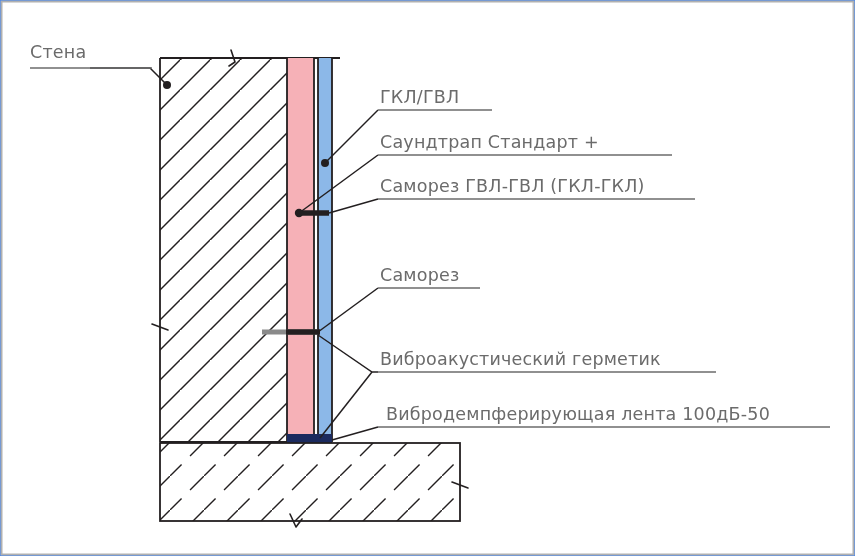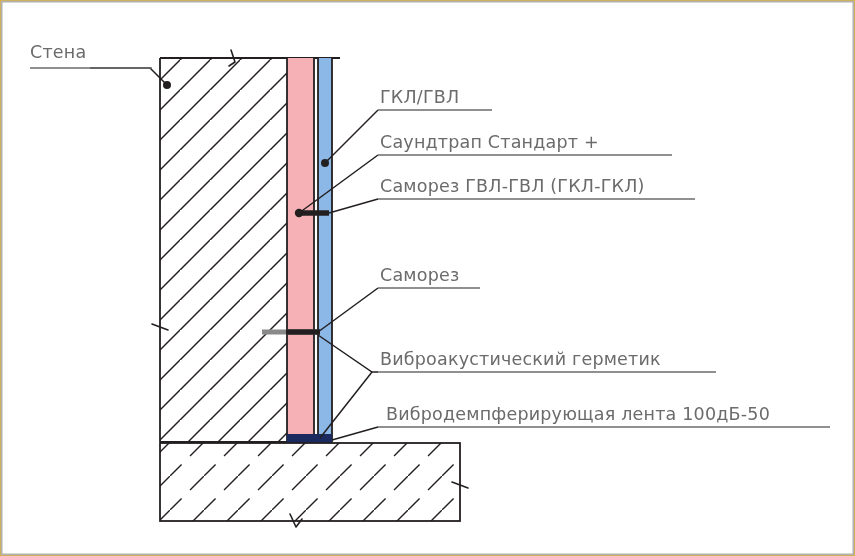--- a/index.html
+++ b/index.html
@@ -8,21 +8,21 @@
     padding: 0;
     background: #ffffff;
   }
   body {
     font-family: "DejaVu Sans", sans-serif;
   }
   #stage {
     position: relative;
     width: 855px;
     height: 556px;
-    background: #eab308;
+    background: #3b82f6;
     overflow: hidden;
   }
   #drawing {
     position: absolute;
     left: 0;
     top: 0;
     width: 855px;
     height: 556px;
     display: block;
   }

